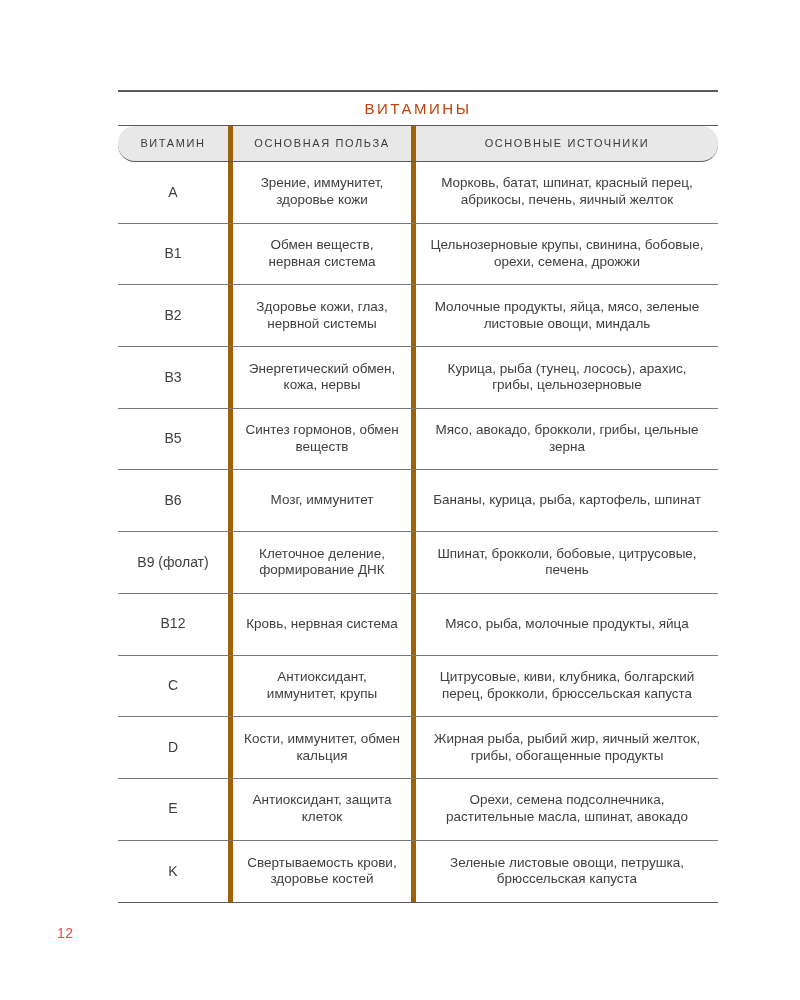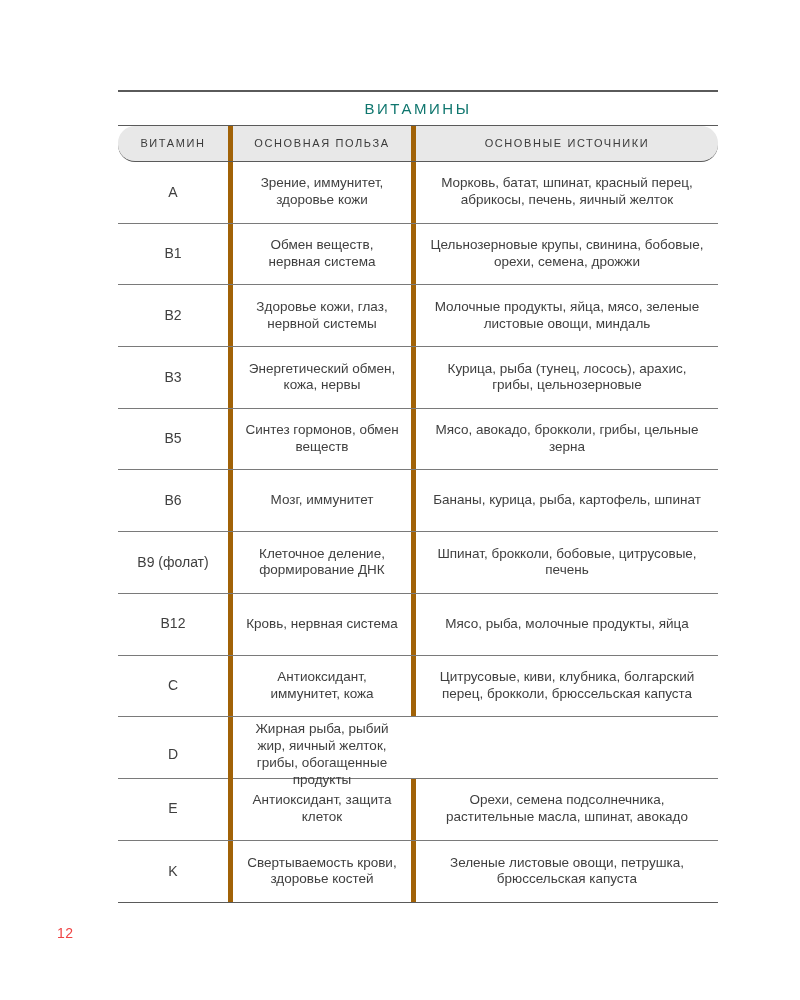--- a/index.html
+++ b/index.html
@@ -25,21 +25,21 @@
     height: 0;
     border-top: 2px solid #5a5a5a;
   }
   .page-title {
     height: 33px;
     display: flex;
     align-items: center;
     justify-content: center;
     font-size: 15px;
     letter-spacing: 2.5px;
-    color: #0f766e;
+    color: #c2410c;
     font-weight: 400;
   }
   .vit-table {
     width: 600px;
     border-top: 1.5px solid #5a5a5a;
     border-bottom: 1.5px solid #5a5a5a;
   }
   .t-row {
     display: grid;
     grid-template-columns: 110px 183px 307px;
@@ -149,26 +149,27 @@
   </div>
 
   <div class="t-row data">
     <div class="cell c1">B12</div>
     <div class="cell c2">Кровь, нервная система</div>
     <div class="cell c3">Мясо, рыба, молочные продукты, яйца</div>
   </div>
 
   <div class="t-row data">
     <div class="cell c1">C</div>
-    <div class="cell c2">Антиоксидант, иммунитет, кожа</div>
+    <div class="cell c2">Антиоксидант, иммунитет, крупы</div>
     <div class="cell c3">Цитрусовые, киви, клубника, болгарский перец, брокколи, брюссельская капуста</div>
   </div>
 
   <div class="t-row data">
     <div class="cell c1">D</div>
+    <div class="cell c2">Кости, иммунитет, обмен кальция</div>
     <div class="cell c3">Жирная рыба, рыбий жир, яичный желток, грибы, обогащенные продукты</div>
   </div>
 
   <div class="t-row data">
     <div class="cell c1">E</div>
     <div class="cell c2">Антиоксидант, защита клеток</div>
     <div class="cell c3">Орехи, семена подсолнечника, растительные масла, шпинат, авокадо</div>
   </div>
 
   <div class="t-row data">

